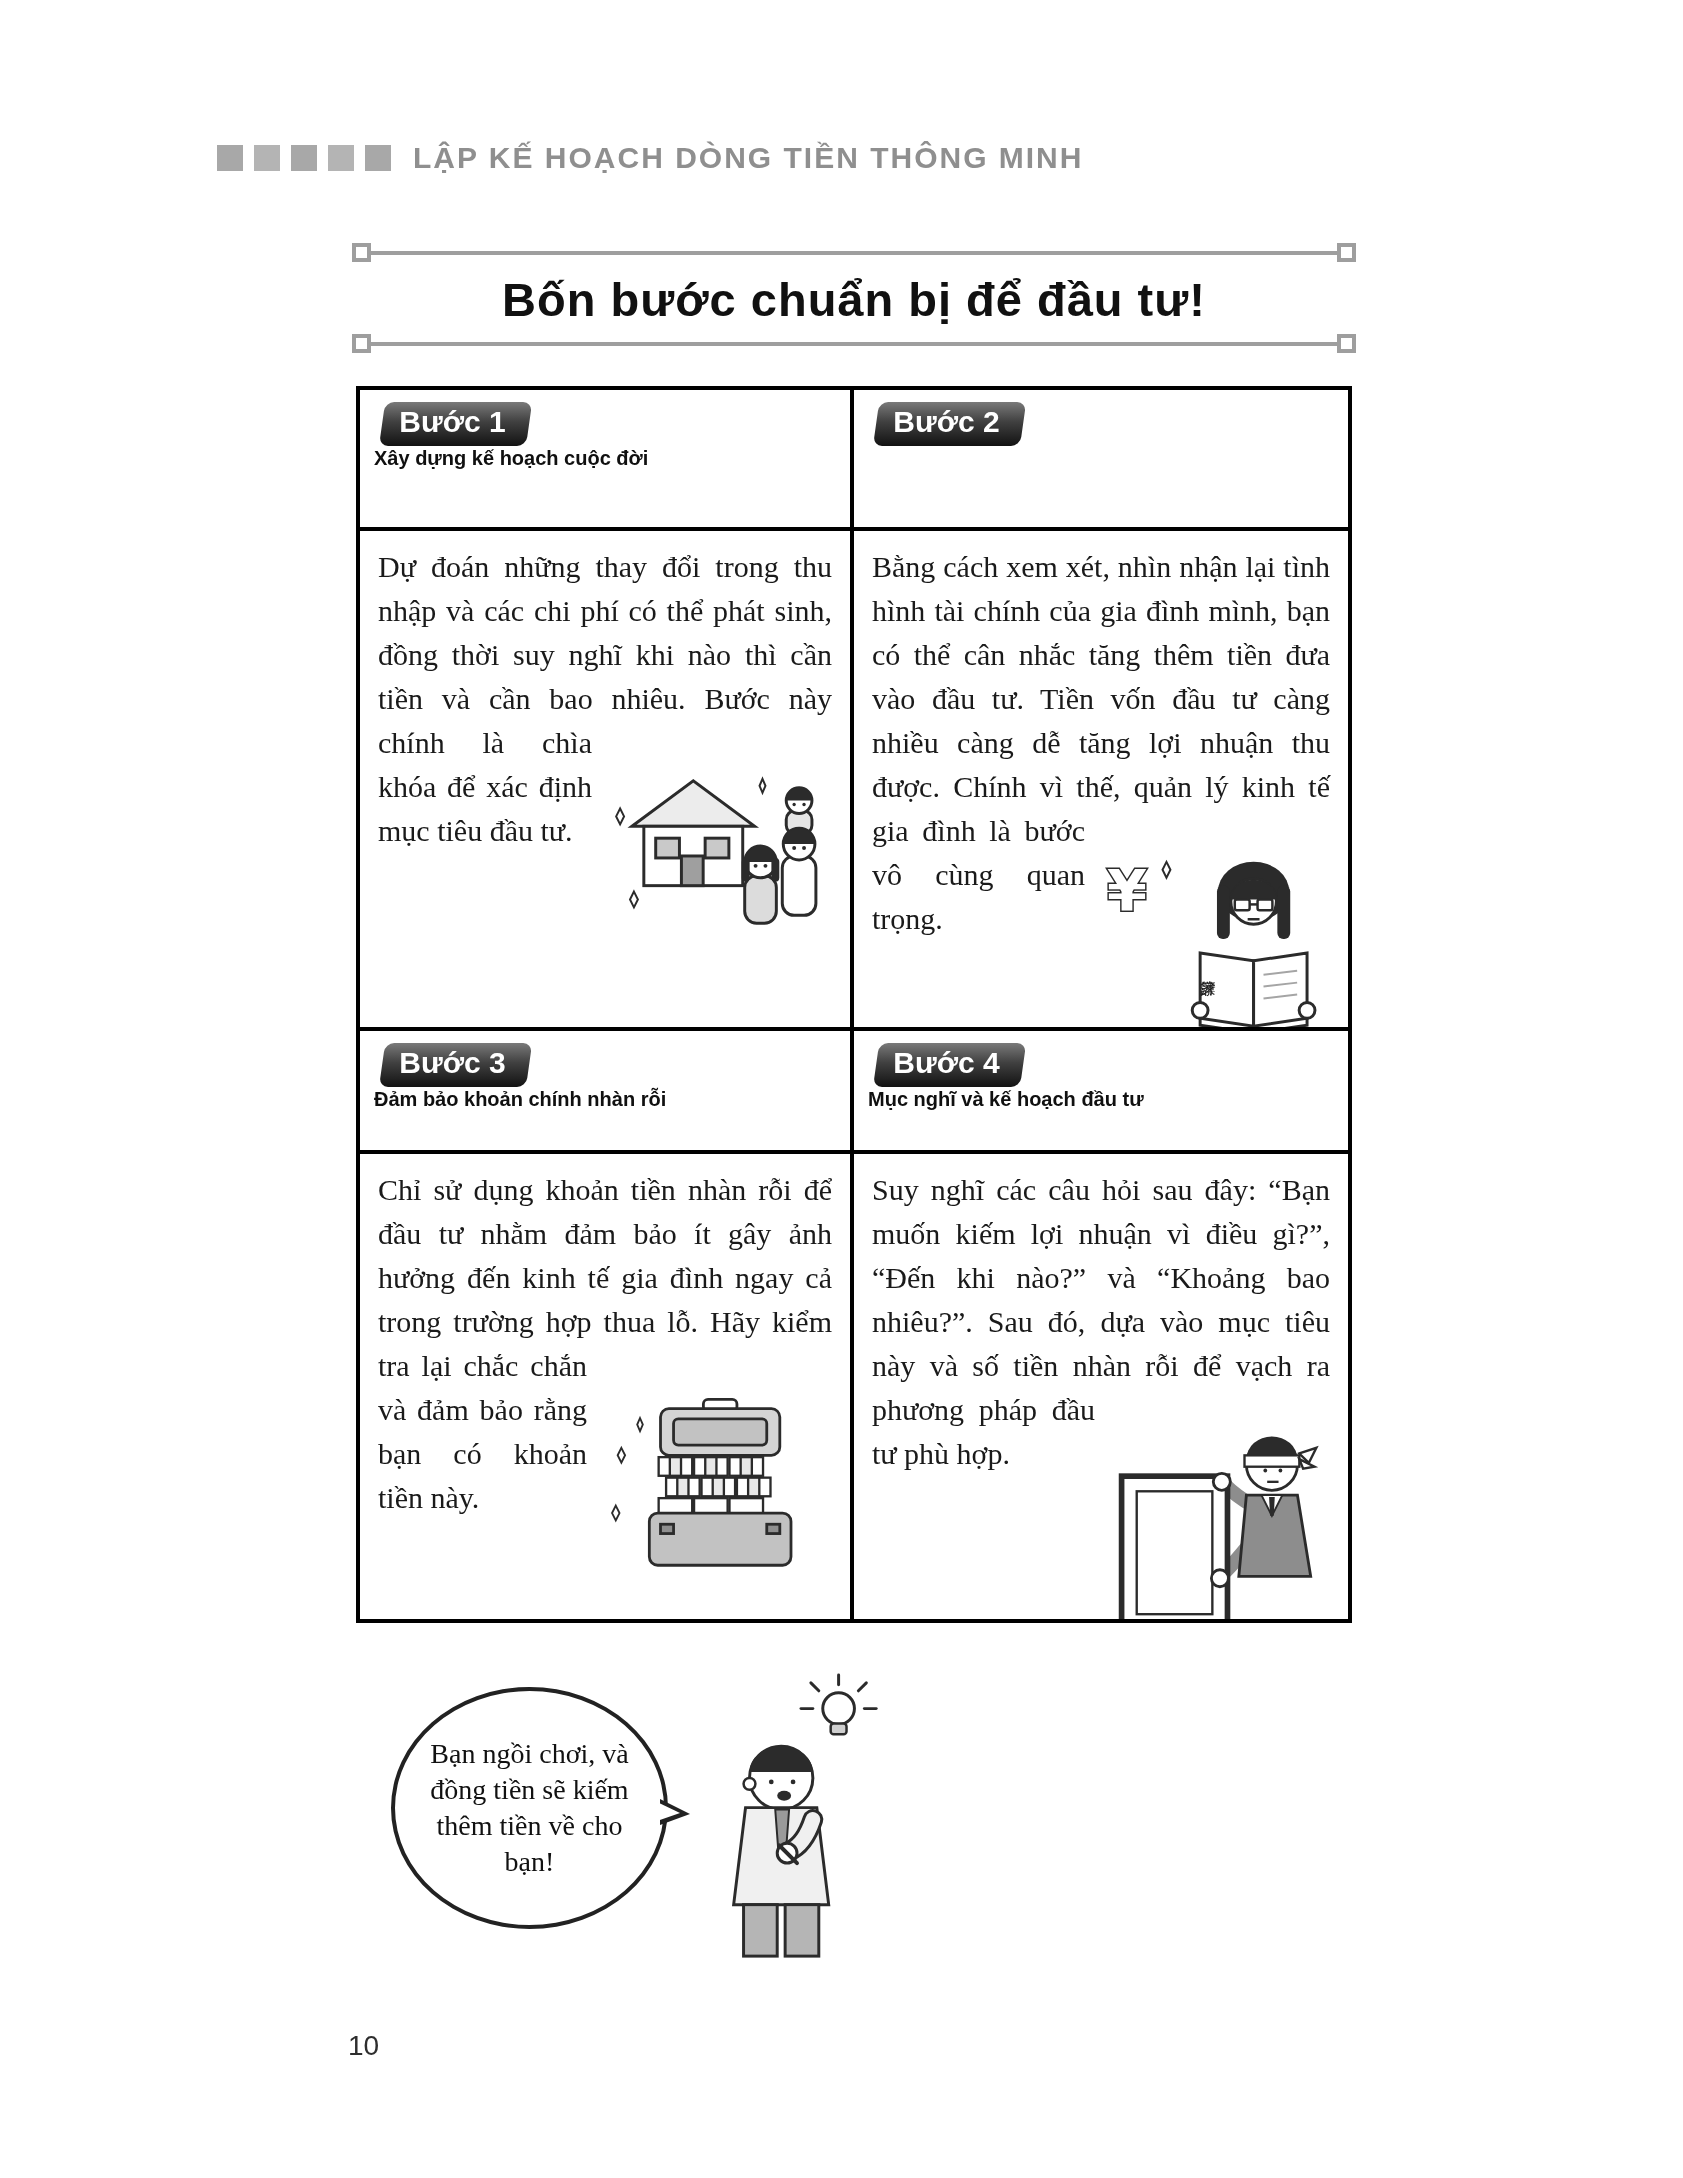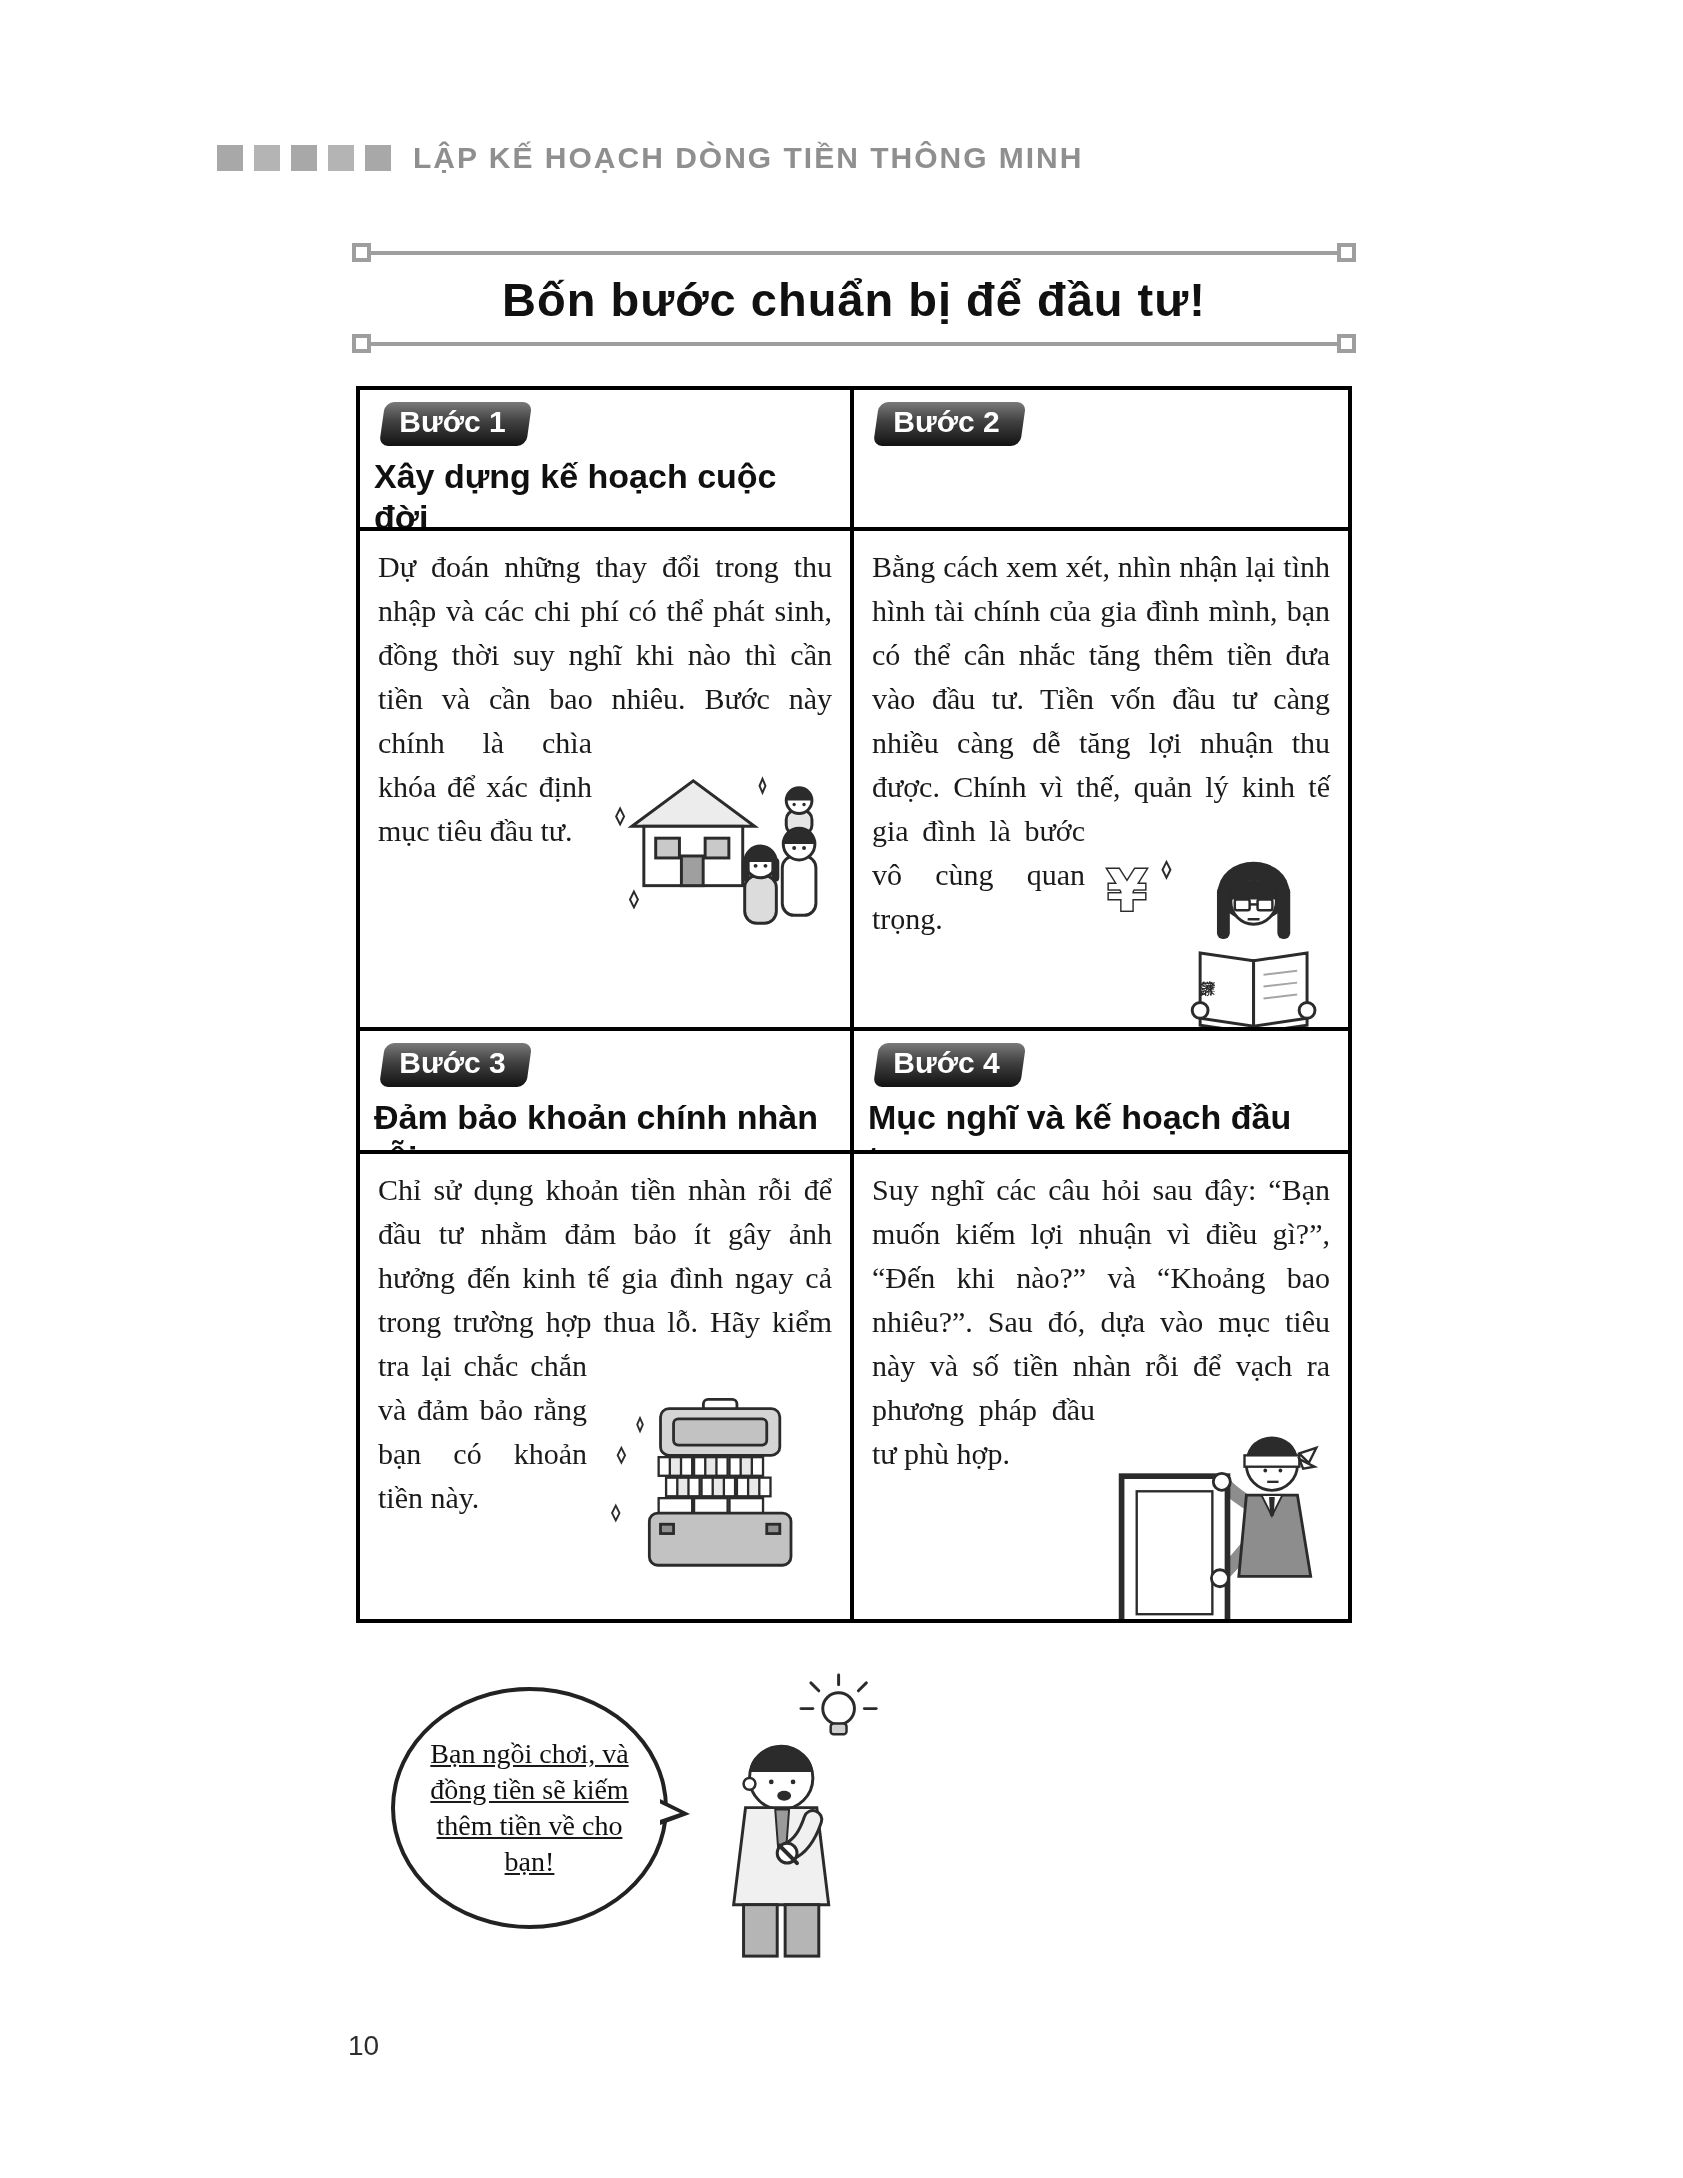--- a/index.html
+++ b/index.html
@@ -52,36 +52,36 @@
   .badge {
     display:inline-block; transform:skewX(-8deg); transform-origin:bottom left;
     background:linear-gradient(180deg,#7a7a7a 0%,#404040 45%,#121212 100%);
     border-radius:9px; padding:3px 24px 7px 17px; margin-left:5px;
   }
   .badge span {
     display:inline-block; transform:skewX(8deg); color:#fff;
     font-family:"Liberation Sans", sans-serif; font-weight:bold; font-size:30px;
   }
   .step-heading {
-    margin-top:10px; font-family:"Liberation Sans", sans-serif; font-weight:bold;
-    font-size:34px; line-height:1.22; color:#101010;
+    font-family:"Liberation Sans", sans-serif; font-weight:bold;
+    font-size:20px; line-height:1.22; color:#101010;
   }
   .step-body { font-size:30px; line-height:44px; text-align:justify; }
 
   .fl-spacer { float:right; width:0; }
   .fl-illus  { float:right; clear:right; margin:4px 0 0 12px; }
   .sp1 { height:216px; } .sp2 { height:297px; } .sp3 { height:218px; } .sp4 { height:255px; }
 
   
   .idea { position:absolute; left:391px; top:1671px; width:554px; height:307px; }
   .bubble {
     position:absolute; left:0; top:16px; width:277px; height:242px;
     border:4px solid #222; border-radius:50%;
     display:flex; align-items:center; justify-content:center; text-align:center;
-    padding:26px 30px; box-sizing:border-box; background:#fff;text-decoration:underline;
+    padding:26px 30px; box-sizing:border-box; background:#fff;
   }
   .bubble::before {
     content:""; position:absolute; right:-26px; top:46%;
     border-top:15px solid transparent; border-bottom:11px solid transparent;
     border-left:30px solid #222;
   }
   .bubble::after {
     content:""; position:absolute; right:-16px; top:calc(46% + 3px);
     border-top:11px solid transparent; border-bottom:8px solid transparent;
     border-left:23px solid #fff;

